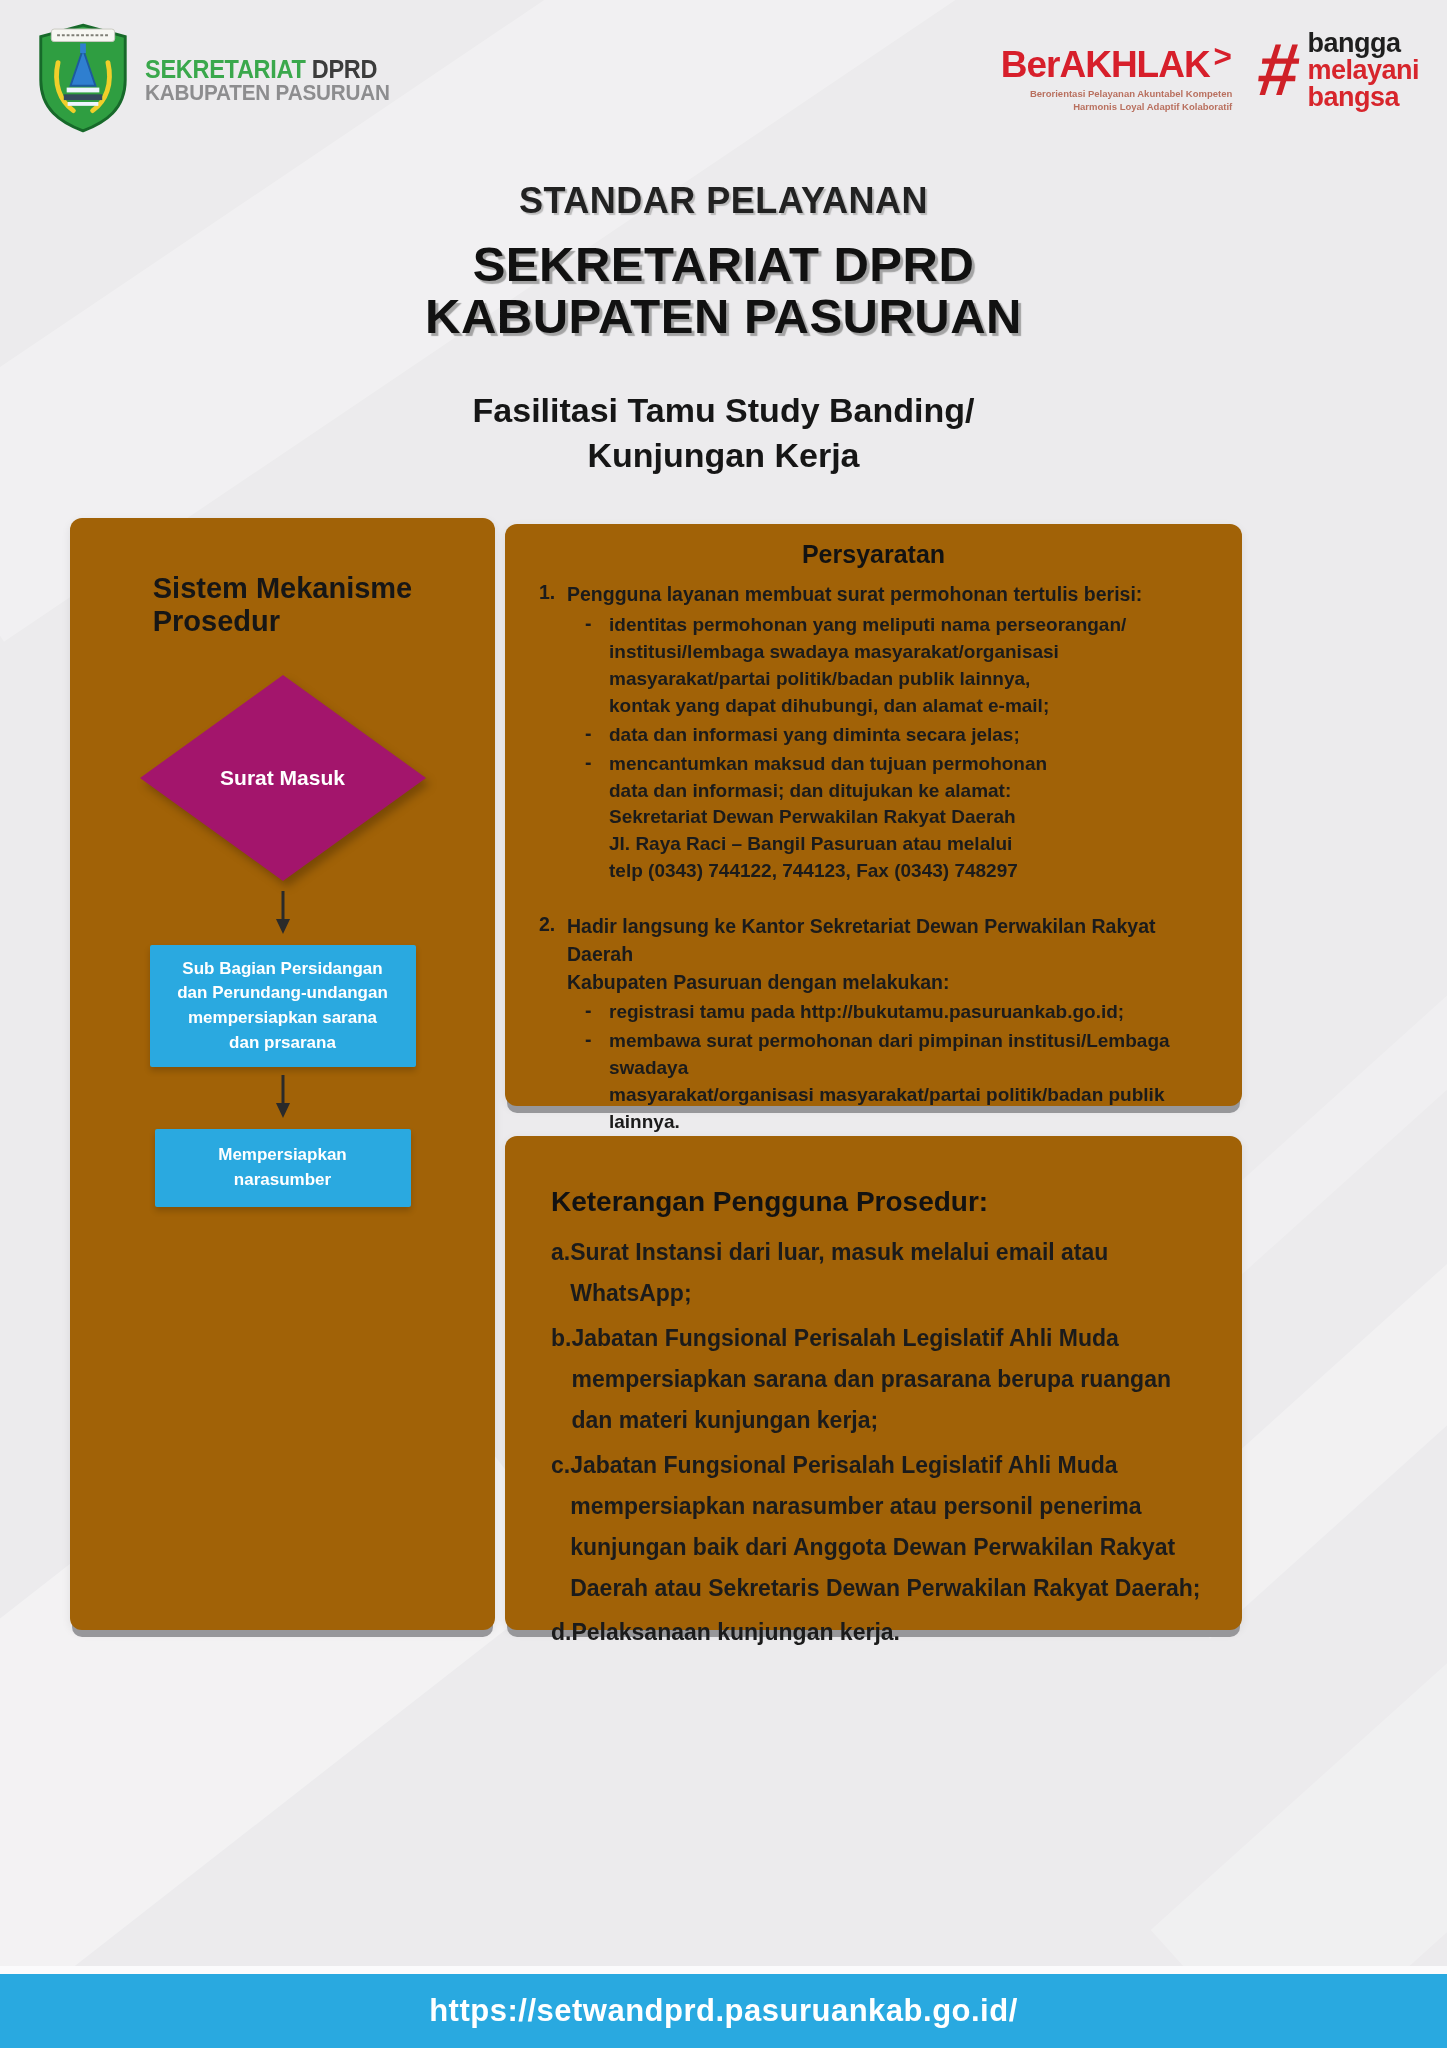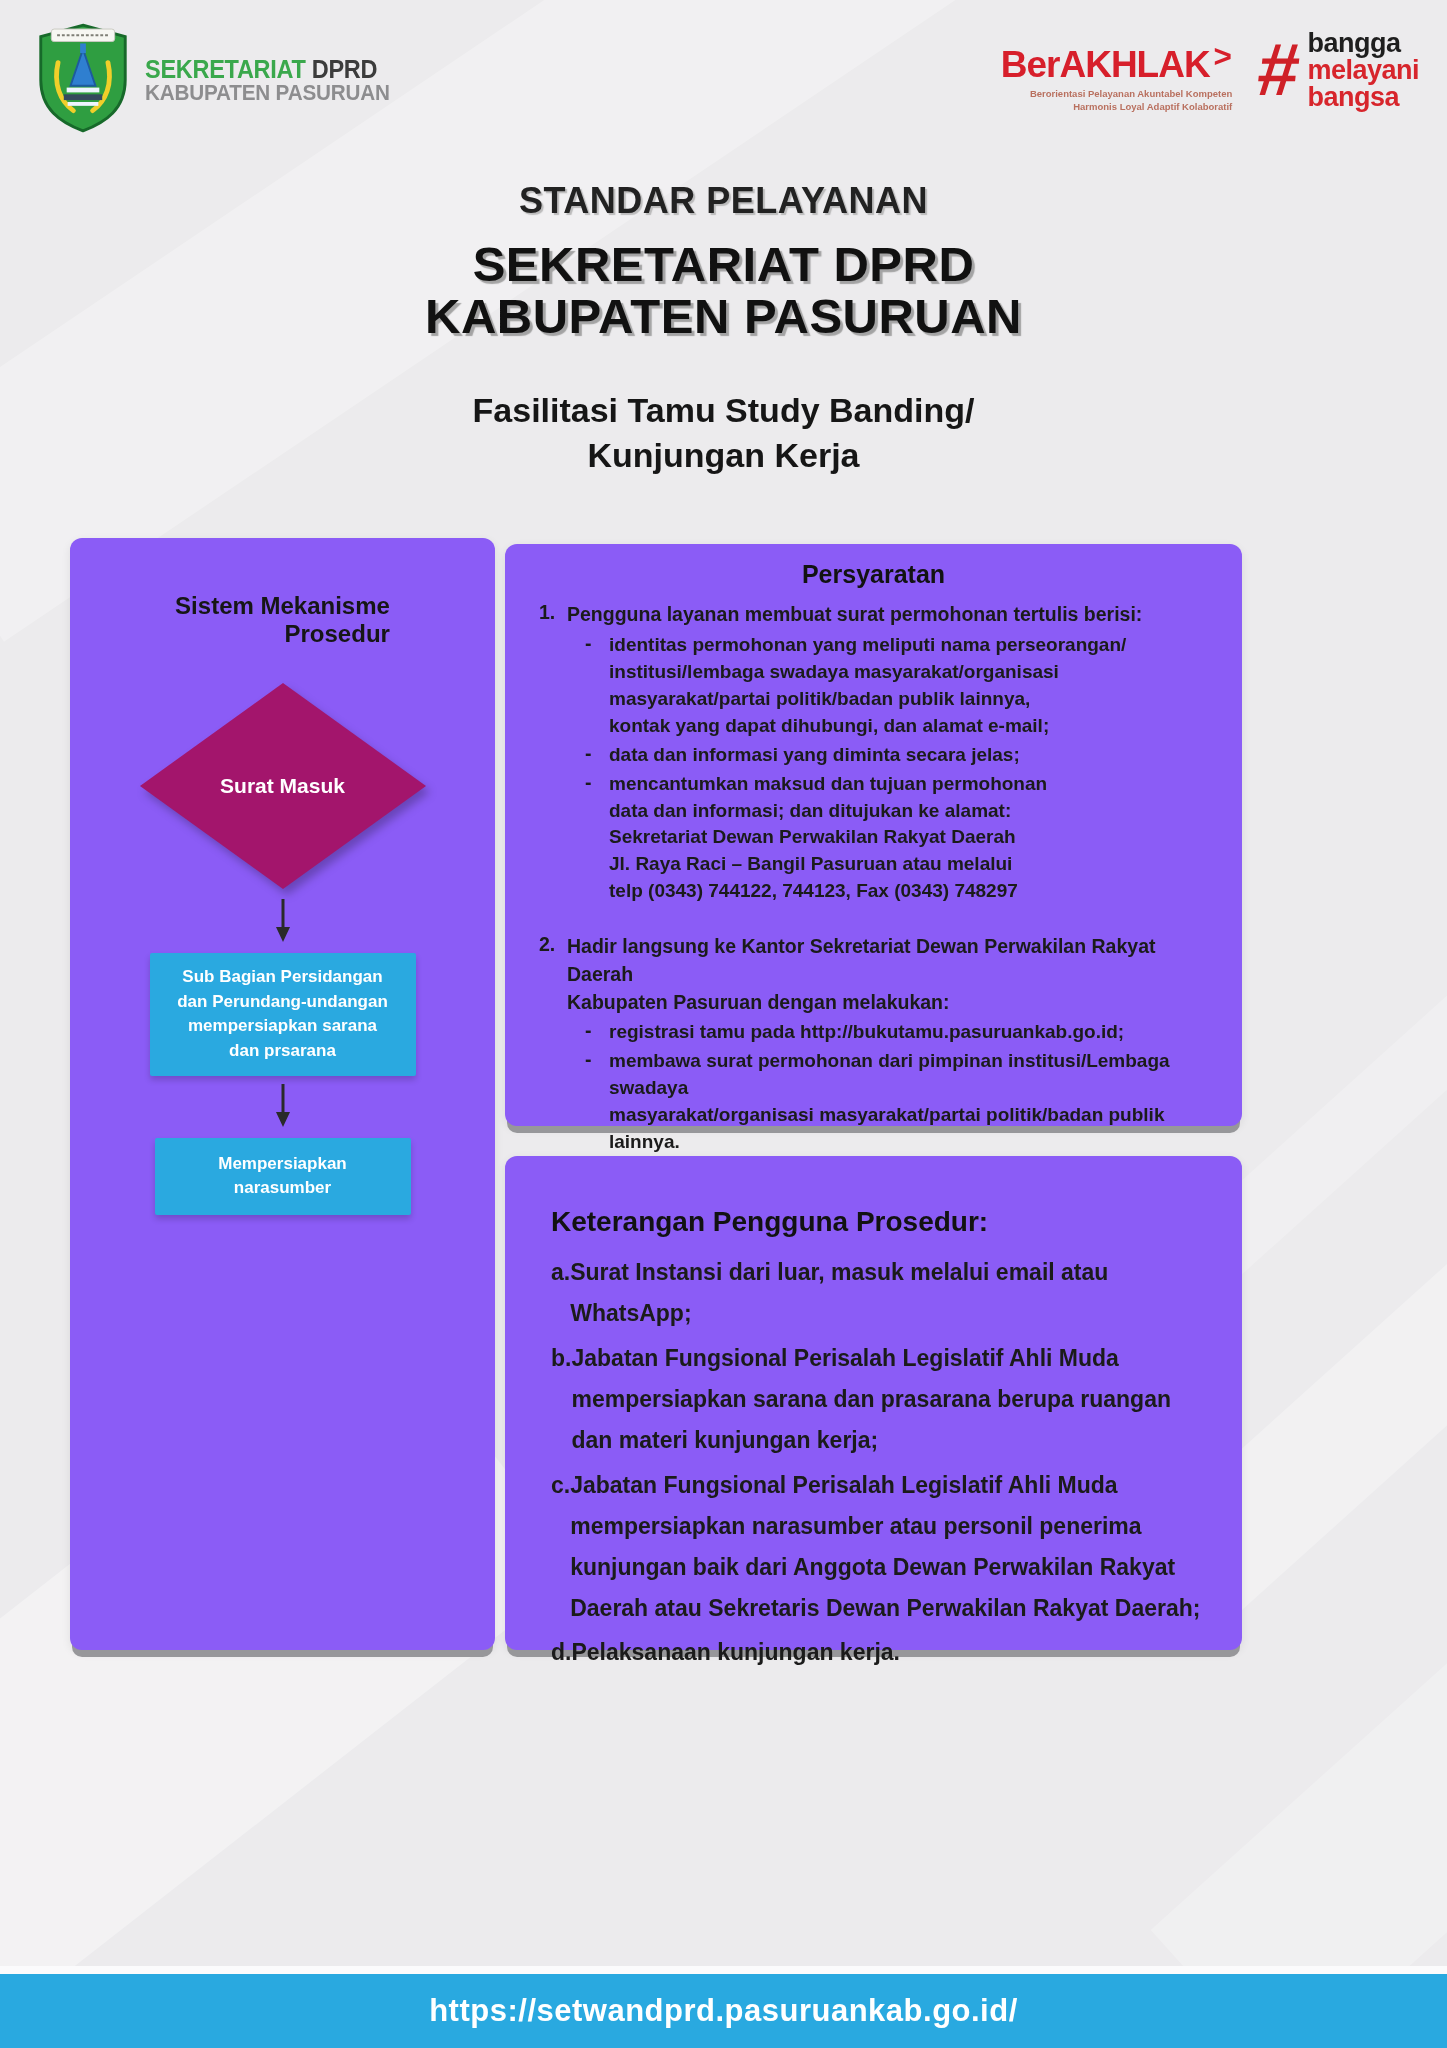--- a/index.html
+++ b/index.html
@@ -39,28 +39,28 @@
   .kicker{position:absolute;top:180px;left:0;width:100%;text-align:center;
     font-size:36px;font-weight:bold;color:#222;letter-spacing:.5px;
     text-shadow:2px 2px 1px rgba(170,170,170,.75);}
   .main-title{position:absolute;top:238px;left:0;width:100%;text-align:center;
     font-size:49px;font-weight:900;color:#111;line-height:52px;letter-spacing:.5px;
     text-shadow:3px 3px 1px rgba(150,150,150,.85);white-space:pre-line;}
   .subtitle{position:absolute;top:388px;left:0;width:100%;text-align:center;
     font-size:34px;font-weight:bold;color:#161616;line-height:45px;white-space:pre-line;}
 
   
-  .card{position:absolute;background:#8b5cf6;border-radius:12px;
-    box-shadow:0 9px 0 -2px #97979a, 0 3px 10px rgba(0,0,0,.08);margin-top:20px;}
+  .card{position:absolute;background:#a16207;border-radius:12px;
+    box-shadow:0 9px 0 -2px #97979a, 0 3px 10px rgba(0,0,0,.08);}
   .card-flow{left:70px;top:518px;width:425px;height:1112px;}
   .card-req{left:505px;top:524px;width:737px;height:582px;}
   .card-ket{left:505px;top:1136px;width:737px;height:494px;}
 
   
-  .flow-heading{margin-top:54px;text-align:right;font-size:24px;font-weight:bold;
+  .flow-heading{margin-top:54px;text-align:left;font-size:29px;font-weight:bold;
     color:#161616;line-height:1.15;white-space:pre-line;}
   .flow-stack{display:flex;flex-direction:column;align-items:center;}
   .diamond-wrap{position:relative;margin-top:34px;width:290px;height:210px;
     filter:drop-shadow(4px 6px 4px rgba(0,0,0,.25));}
   .diamond-wrap svg{position:absolute;inset:0;}
   .diamond-label{position:absolute;inset:0;display:flex;align-items:center;justify-content:center;
     color:#fff;font-size:21px;font-weight:bold;}
   .flow-arrow{margin:6px 0;}
   .flow-box{width:250px;background:#2aa9e0;color:#fff;text-align:center;
     font-size:17px;font-weight:bold;line-height:1.45;padding:12px 8px;border-radius:2px;

